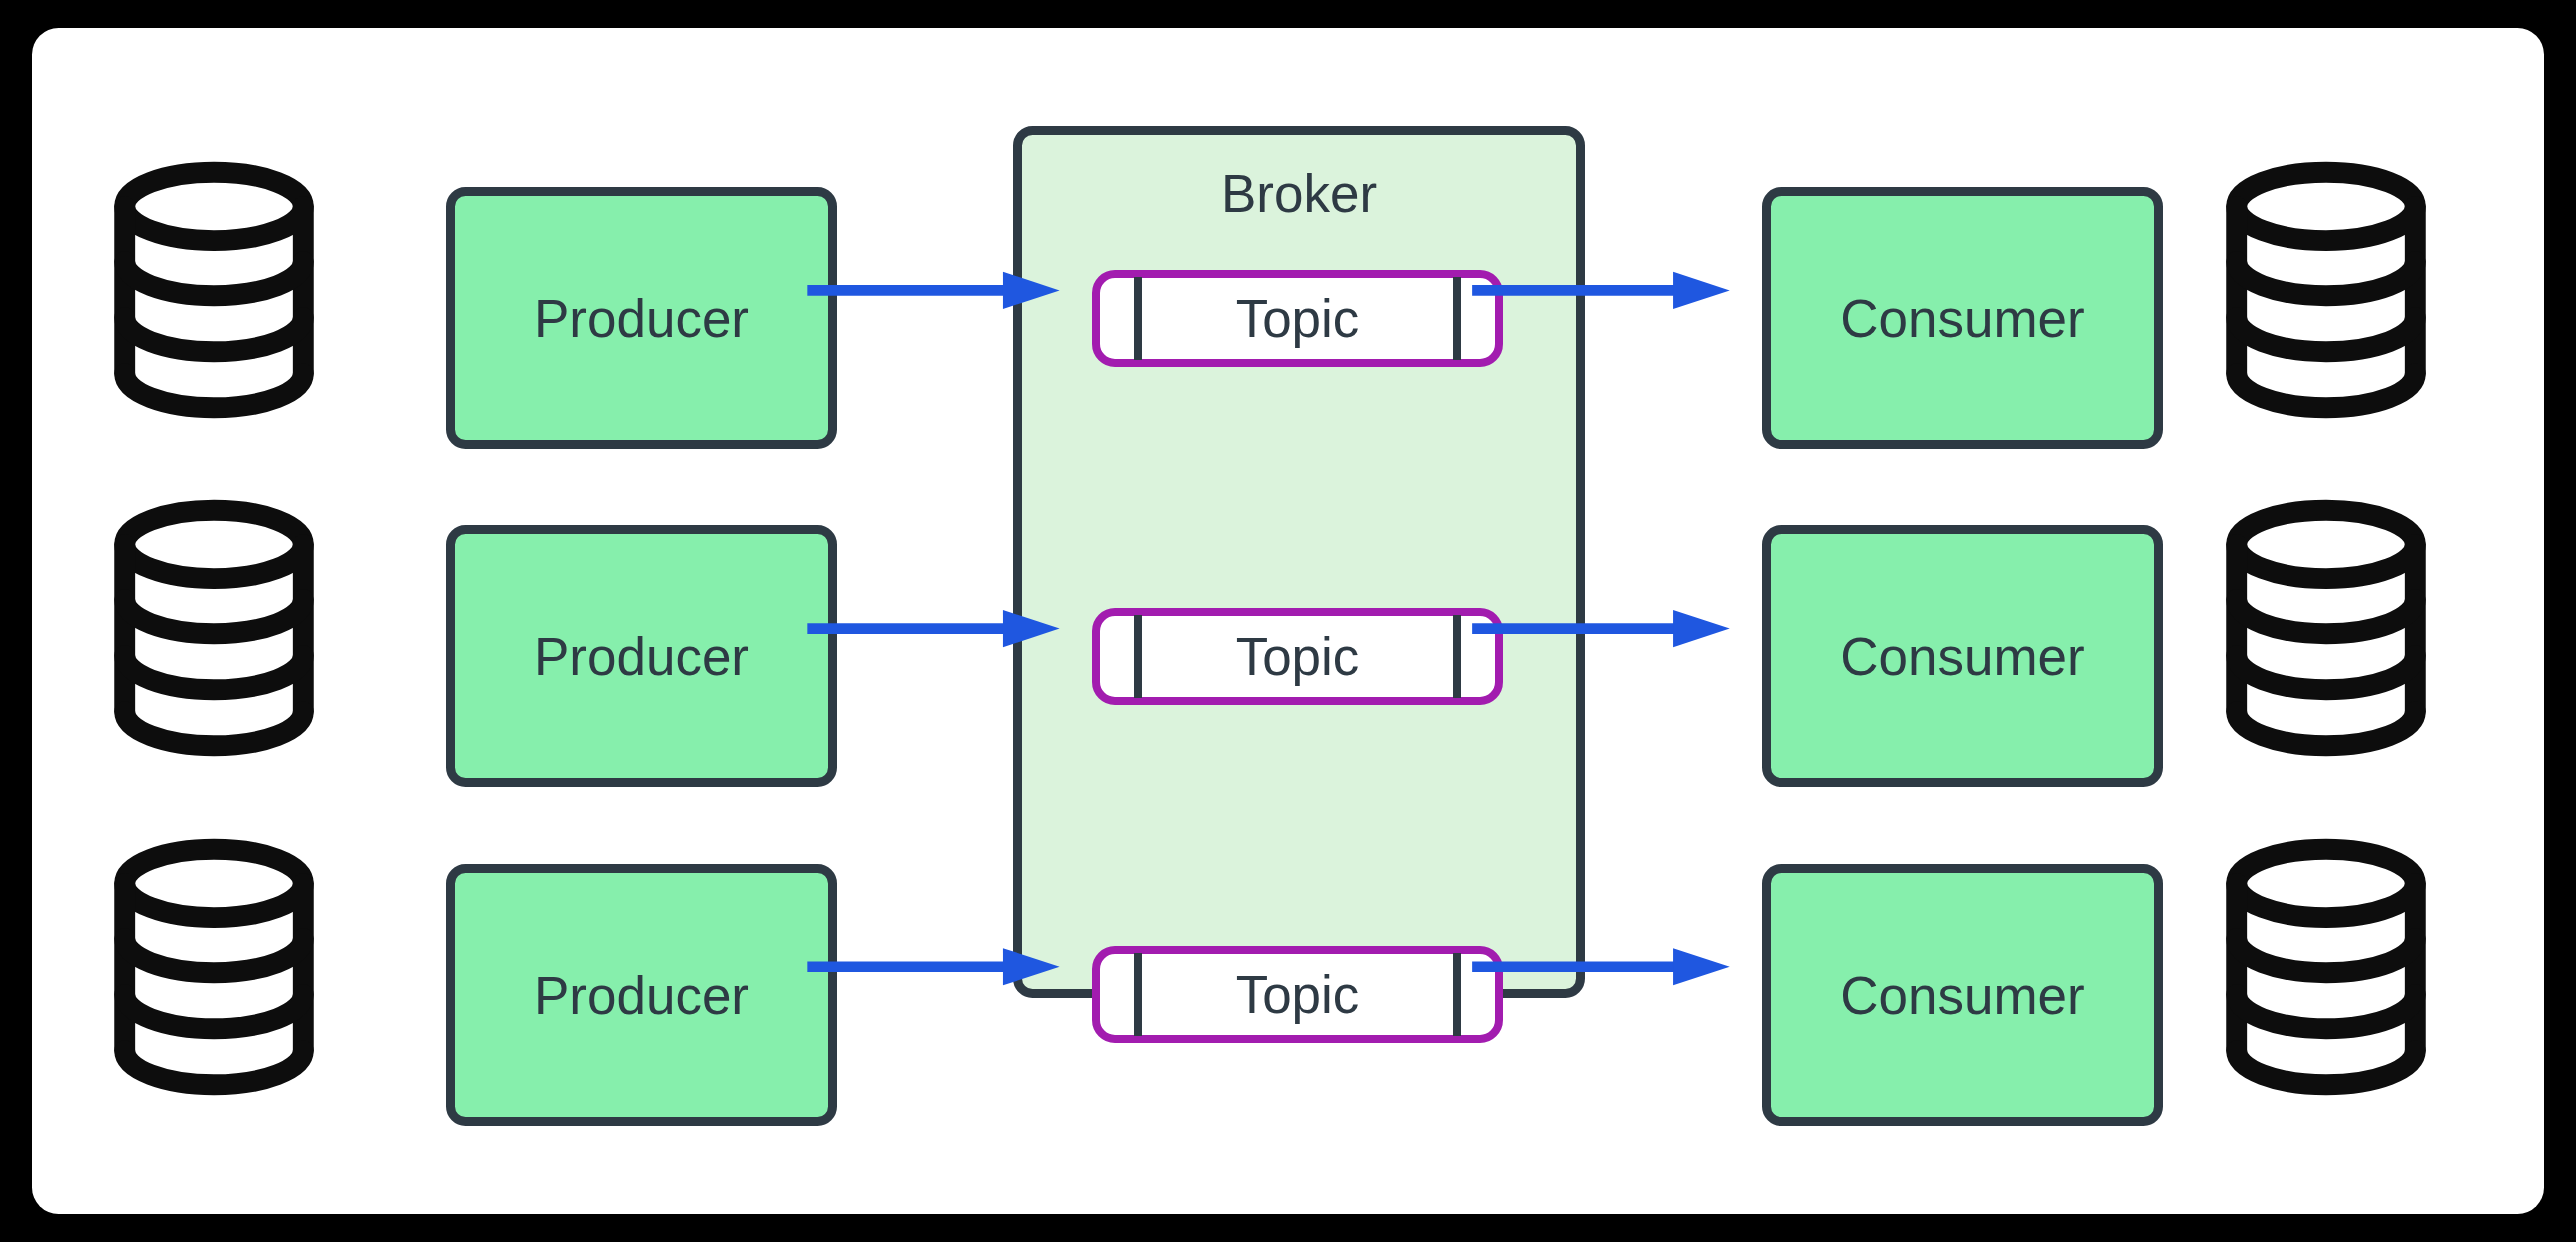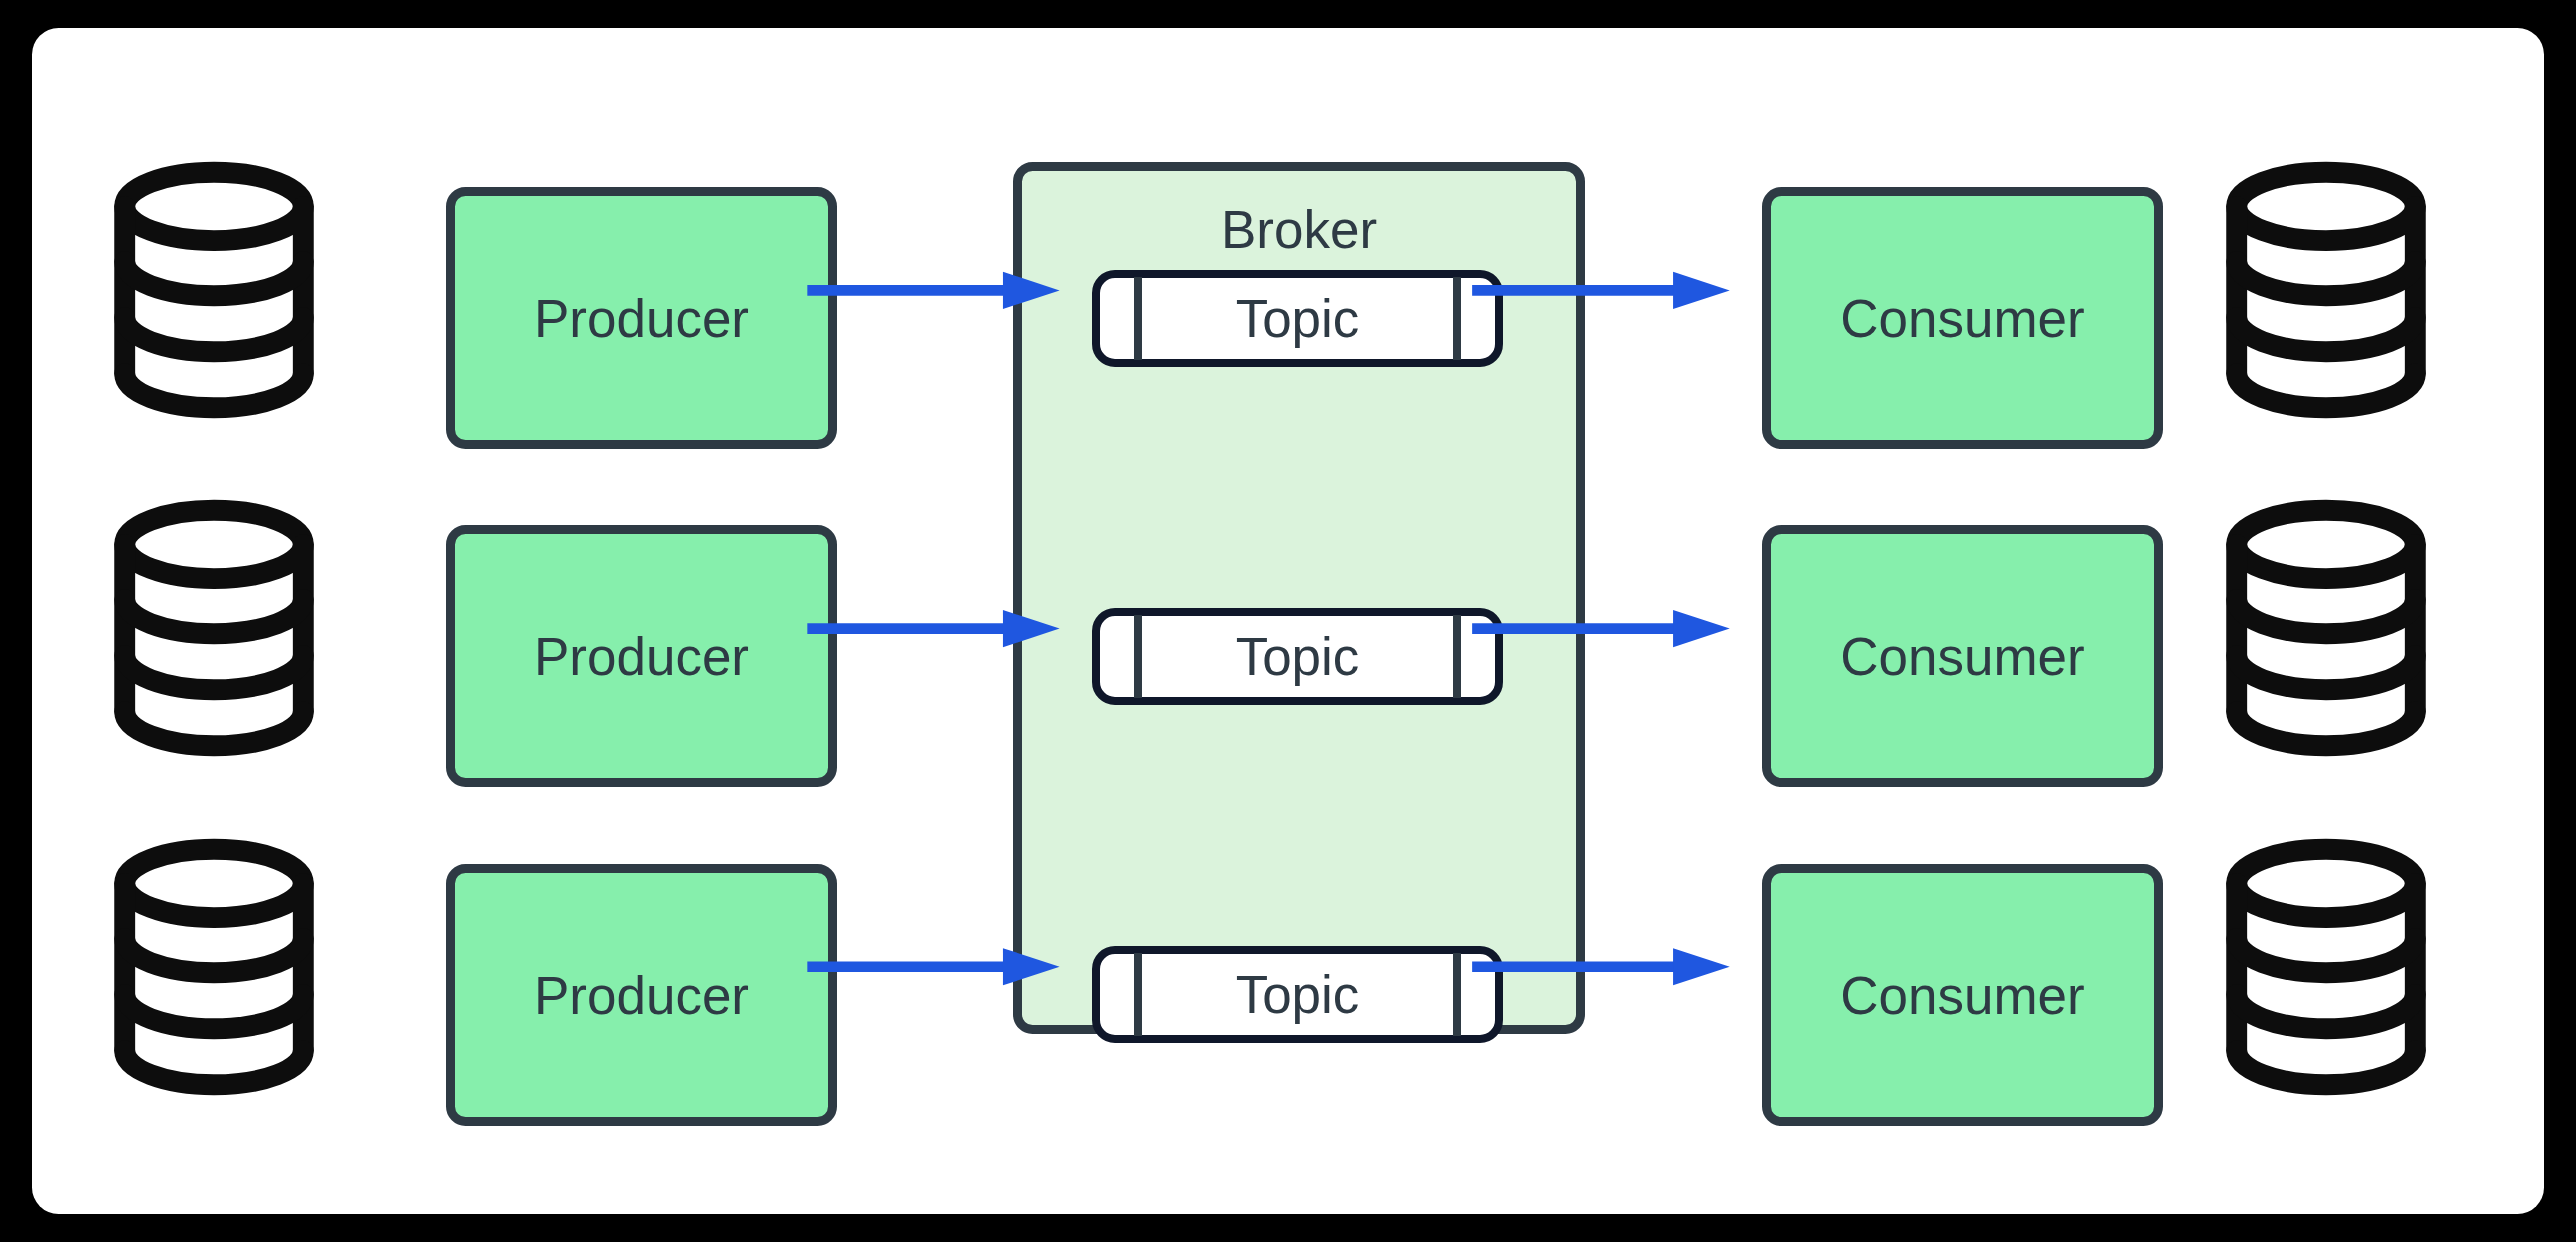--- a/index.html
+++ b/index.html
@@ -13,29 +13,28 @@
   }
   .node{
     position:absolute;display:flex;align-items:center;justify-content:center;
     background:#86efac;border:9.7px solid #2e3a44;border-radius:19.5px;
     color:#2e3a44;font-size:53px;line-height:1;box-sizing:border-box;
   }
   .broker{
     position:absolute;left:981px;top:98px;width:572px;height:872px;
     background:#dbf3dc;border:9.7px solid #2e3a44;border-radius:19.5px;
     box-sizing:border-box;
-    margin-top:36px;
   }
   .broker-title{
     position:absolute;left:0;right:0;top:32px;text-align:center;
     color:#2e3a44;font-size:53px;line-height:1;
   }
   .pill{
     position:absolute;left:1060px;width:411px;height:97px;
-    background:#ffffff;border:8px solid #0f172a;border-radius:23px;
+    background:#ffffff;border:8px solid #a21caf;border-radius:23px;
     display:flex;align-items:center;justify-content:center;
     color:#2e3a44;font-size:53px;line-height:1;box-sizing:border-box;text-align:center;
   }
   .pill .endline{
     position:absolute;top:-0.9px;bottom:-0.9px;width:8px;background:#2e3a44;
   }
   .pill .endline.left{left:34px;}
   .pill .endline.right{right:34px;}
   .dbicon{position:absolute;width:230px;height:266px;color:#0d0d0d;}
   .dbicon svg{width:100%;height:100%;display:block;}

